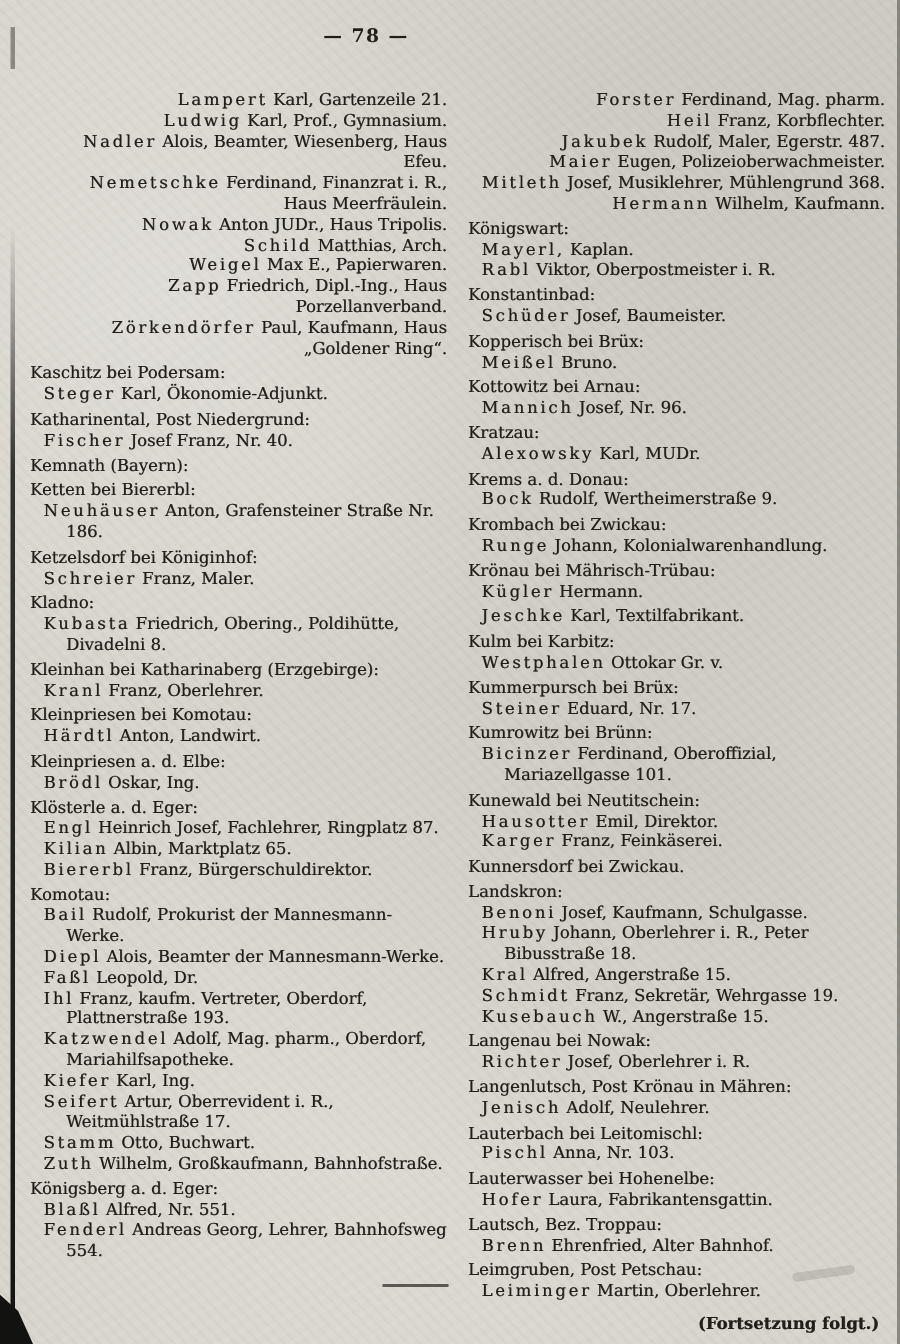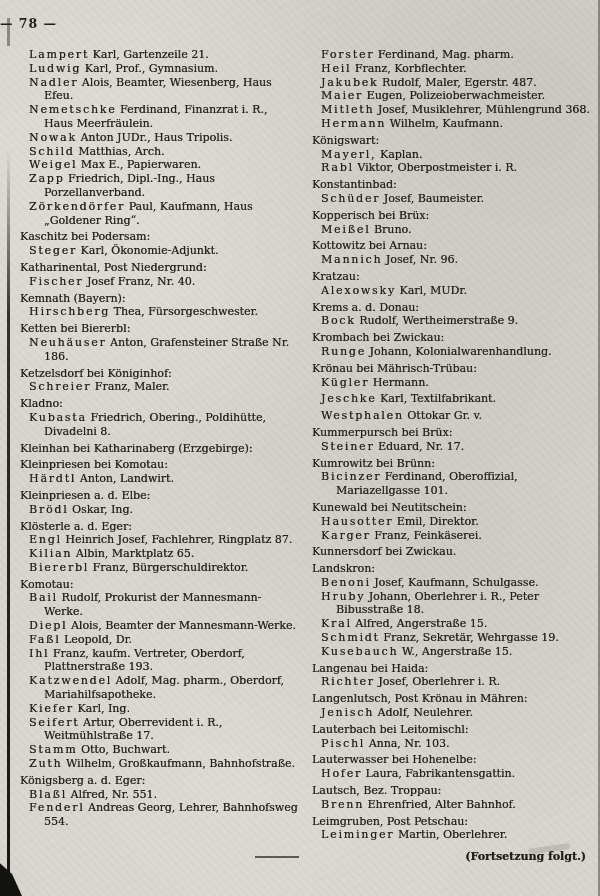--- a/index.html
+++ b/index.html
@@ -13,32 +13,32 @@
     position:absolute;inset:0;pointer-events:none;
     background:
       radial-gradient(circle at 18% 22%, rgba(255,255,255,.20), transparent 34%),
       radial-gradient(circle at 72% 60%, rgba(120,115,105,.10), transparent 45%),
       radial-gradient(circle at 40% 85%, rgba(255,255,255,.14), transparent 38%),
       radial-gradient(circle at 88% 12%, rgba(110,105,95,.12), transparent 40%),
       repeating-linear-gradient(47deg, rgba(90,85,75,.035) 0 2px, transparent 2px 6px),
       repeating-linear-gradient(-31deg, rgba(255,255,255,.05) 0 3px, transparent 3px 8px);
   }
   .pagenum{
-    position:absolute;top:16px;left:0;width:488px;text-align:left;
+    position:absolute;top:16px;left:0;width:488px;text-align:center;
     font-weight:bold;font-size:12.5px;letter-spacing:1px;
   }
   .cols{
     position:absolute;top:48px;left:20px;right:10px;
     display:flex;gap:14px;
     font-size:11px;line-height:13.8px;
     text-shadow:0.3px 0 0 rgba(33,30,26,.65);
   }
   .col{width:50%;}
   .block{margin-top:3px;}
-  .block:first-child{margin-top:0;}
+  .block:first-child{margin-top:12px;text-align:right;}
   .heading{font-weight:normal;}
   .entry{padding-left:24px;text-indent:-15px;}
   .nm{letter-spacing:1.8px;}
   .continuation{
     text-align:right;font-weight:bold;margin-top:8px;padding-right:4px;
   }
   
   .edge-left{
     position:absolute;left:7px;top:150px;bottom:0;width:3px;
     background:linear-gradient(rgba(20,20,18,0), rgba(20,20,18,.85) 22%, #141412);
@@ -75,36 +75,36 @@
       <div class="block">
         <div class="heading">Kaschitz bei Podersam:</div>
         <div class="entry"><span class="nm">Steger</span> Karl, Ökonomie-Adjunkt.</div>
       </div>
       <div class="block">
         <div class="heading">Katharinental, Post Niedergrund:</div>
         <div class="entry"><span class="nm">Fischer</span> Josef Franz, Nr. 40.</div>
       </div>
       <div class="block">
         <div class="heading">Kemnath (Bayern):</div>
-        <div class="entry"><span class="nm">Hirschberg</span> Thea, Fürsorgeschwester.</div>
       </div>
       <div class="block">
         <div class="heading">Ketten bei Biererbl:</div>
         <div class="entry"><span class="nm">Neuhäuser</span> Anton, Grafensteiner Straße Nr. 186.</div>
       </div>
       <div class="block">
         <div class="heading">Ketzelsdorf bei Königinhof:</div>
         <div class="entry"><span class="nm">Schreier</span> Franz, Maler.</div>
       </div>
       <div class="block">
         <div class="heading">Kladno:</div>
         <div class="entry"><span class="nm">Kubasta</span> Friedrich, Obering., Poldihütte, Divadelni 8.</div>
       </div>
       <div class="block">
         <div class="heading">Kleinhan bei Katharinaberg (Erzgebirge):</div>
+        <div class="entry"><span class="nm">Kranl</span> Franz, Oberlehrer.</div>
       </div>
       <div class="block">
         <div class="heading">Kleinpriesen bei Komotau:</div>
         <div class="entry"><span class="nm">Härdtl</span> Anton, Landwirt.</div>
       </div>
       <div class="block">
         <div class="heading">Kleinpriesen a. d. Elbe:</div>
         <div class="entry"><span class="nm">Brödl</span> Oskar, Ing.</div>
       </div>
       <div class="block">
@@ -170,20 +170,21 @@
         <div class="entry"><span class="nm">Runge</span> Johann, Kolonialwarenhandlung.</div>
       </div>
       <div class="block">
         <div class="heading">Krönau bei Mährisch-Trübau:</div>
         <div class="entry"><span class="nm">Kügler</span> Hermann.</div>
       </div>
       <div class="block">
         <div class="entry"><span class="nm">Jeschke</span> Karl, Textilfabrikant.</div>
       </div>
       <div class="block">
+        <div class="heading">Kulm bei Karbitz:</div>
         <div class="entry"><span class="nm">Westphalen</span> Ottokar Gr. v.</div>
       </div>
       <div class="block">
         <div class="heading">Kummerpursch bei Brüx:</div>
         <div class="entry"><span class="nm">Steiner</span> Eduard, Nr. 17.</div>
       </div>
       <div class="block">
         <div class="heading">Kumrowitz bei Brünn:</div>
         <div class="entry"><span class="nm">Bicinzer</span> Ferdinand, Oberoffizial, Mariazellgasse 101.</div>
       </div>
@@ -197,21 +198,21 @@
       </div>
       <div class="block">
         <div class="heading">Landskron:</div>
         <div class="entry"><span class="nm">Benoni</span> Josef, Kaufmann, Schulgasse.</div>
         <div class="entry"><span class="nm">Hruby</span> Johann, Oberlehrer i. R., Peter Bibusstraße 18.</div>
         <div class="entry"><span class="nm">Kral</span> Alfred, Angerstraße 15.</div>
         <div class="entry"><span class="nm">Schmidt</span> Franz, Sekretär, Wehrgasse 19.</div>
         <div class="entry"><span class="nm">Kusebauch</span> W., Angerstraße 15.</div>
       </div>
       <div class="block">
-        <div class="heading">Langenau bei Haida:</div>
+        <div class="heading">Langenau bei Nowak:</div>
         <div class="entry"><span class="nm">Richter</span> Josef, Oberlehrer i. R.</div>
       </div>
       <div class="block">
         <div class="heading">Langenlutsch, Post Krönau in Mähren:</div>
         <div class="entry"><span class="nm">Jenisch</span> Adolf, Neulehrer.</div>
       </div>
       <div class="block">
         <div class="heading">Lauterbach bei Leitomischl:</div>
         <div class="entry"><span class="nm">Pischl</span> Anna, Nr. 103.</div>
       </div>

